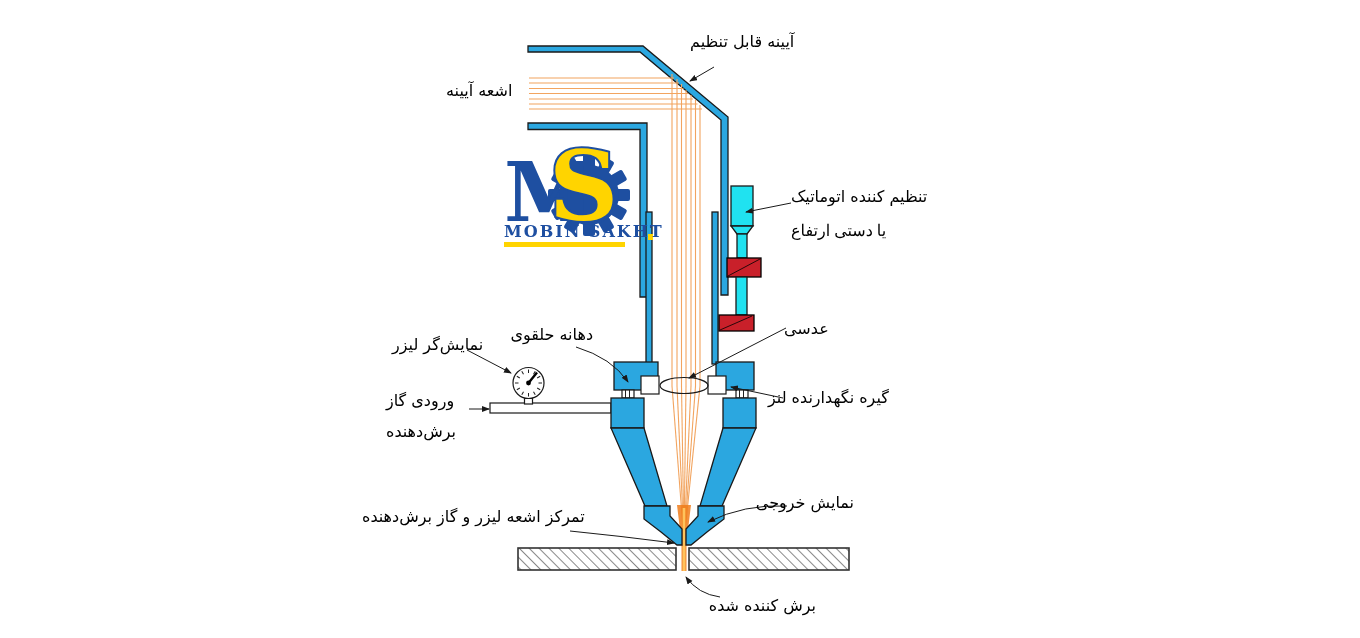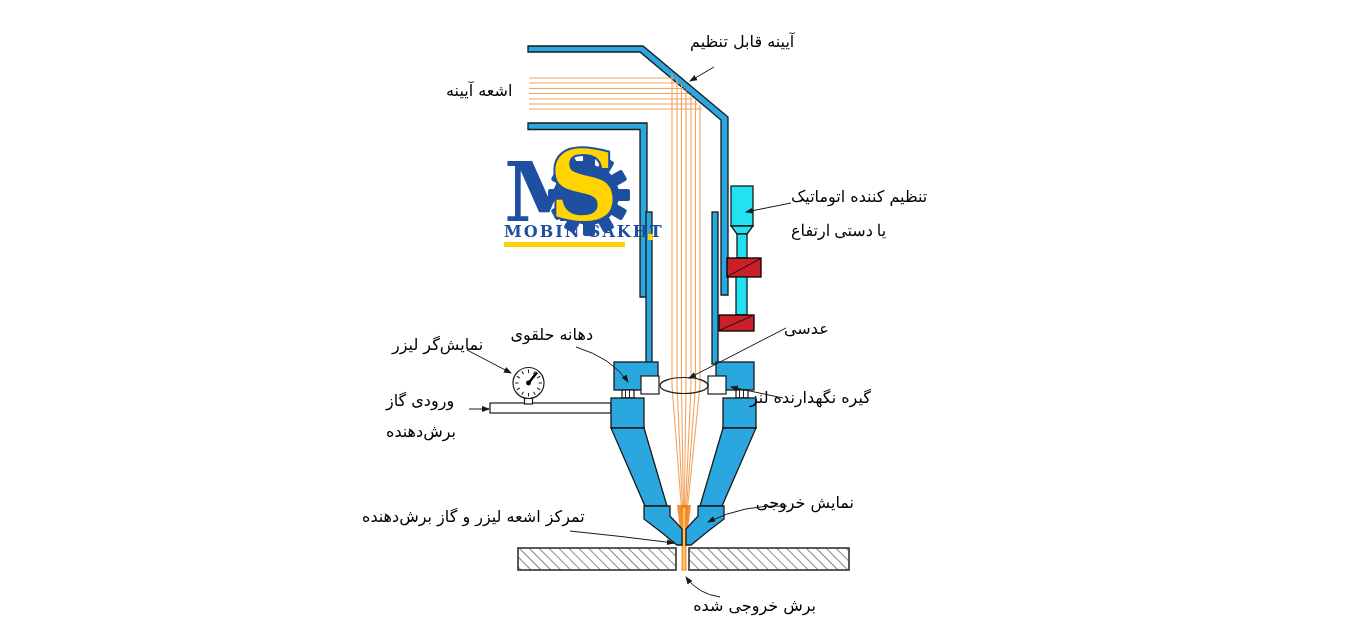--- a/index.html
+++ b/index.html
@@ -195,29 +195,29 @@
     <div>آیینه قابل تنظیم</div>
   </div>
 
   <div class="lbl" style="left:446px;top:81px;width:70px;">اشعه آیینه</div>
 
   <div class="lbl" style="left:791px;top:187px;width:145px;">تنظیم کننده اتوماتیک</div>
   <div class="lbl" style="left:791px;top:221px;width:125px;font-family:Liberation Serif, serif;">یا دستی ارتفاع</div>
 
   <div class="lbl" style="left:784px;top:311px;width:52px;margin-top:8px;">عدسی</div>
 
-  <div class="lbl" style="left:750px;top:388px;width:126px;">گیره نگهدارنده لنز</div>
+  <div class="lbl" style="left:768px;top:388px;width:126px;">گیره نگهدارنده لنز</div>
 
   <div class="lbl" style="left:525px;top:325px;width:68px;">دهانه حلقوی</div>
 
   <div class="lbl" style="left:392px;top:335px;width:102px;">نمایش‌گر لیزر</div>
 
   <div class="lbl lbl2" style="left:386px;top:385px;width:100px;">
     <div>ورودی گاز</div>
     <div>برش‌دهنده</div>
   </div>
 
   <div class="lbl" style="left:362px;top:507px;width:252px;">تمرکز اشعه لیزر و گاز برش‌دهنده</div>
 
   <div class="lbl" style="left:784px;top:493px;width:70px;">نمایش خروجی</div>
 
-  <div class="lbl" style="left:712px;top:596px;width:104px;">برش خروجی شده</div>
+  <div class="lbl" style="left:712px;top:596px;width:104px;">برش کننده شده</div>
 </div>
 
 </body></html>

